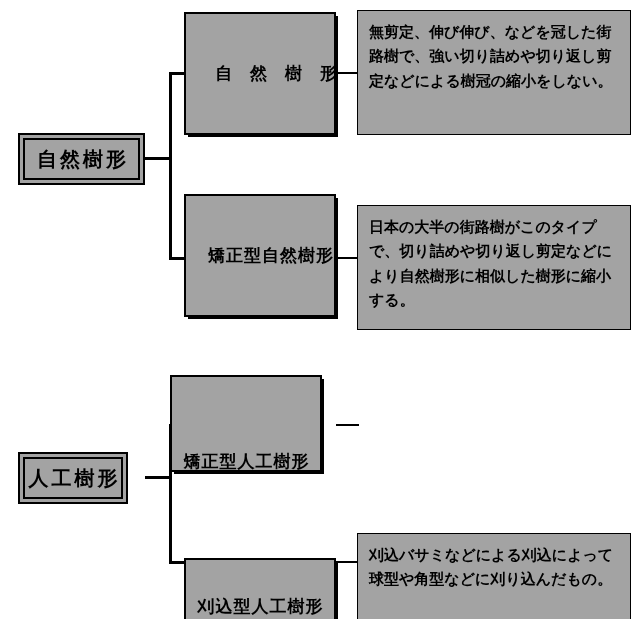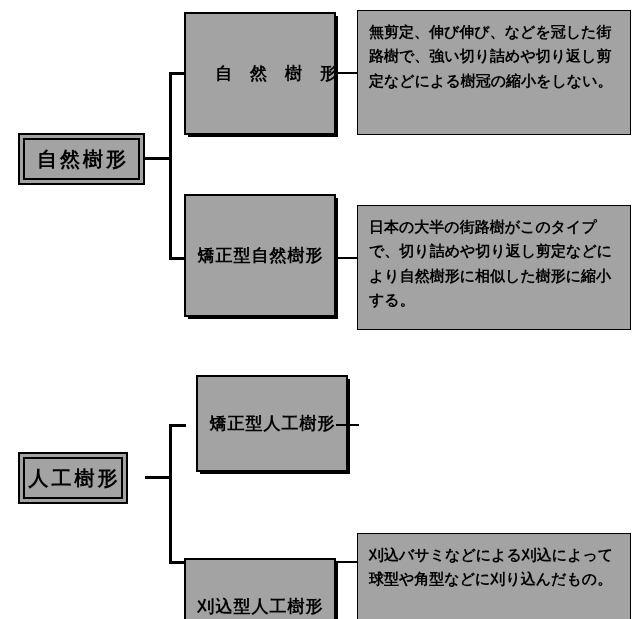--- a/index.html
+++ b/index.html
@@ -93,21 +93,21 @@
   <div class="node mid-box" style="left:184px;top:12px;width:152px;height:123px;">
     <span class="mid-label wide">自 然 樹 形</span>
   </div>
 
   <div class="ln ln-h thin" style="left:336px;top:72px;width:23px;"></div>
 
   <div class="node desc-box" style="left:357px;top:10px;width:274px;height:125px;">
     <div class="desc-text">無剪定、伸び伸び、などを冠した街路樹で、強い切り詰めや切り返し剪定などによる樹冠の縮小をしない。</div>
   </div>
 
-  <div class="node mid-box" style="left:184px;top:194px;width:152px;height:123px;">
+  <div class="node mid-box" style="left:184px;top:194px;width:152px;height:123px;justify-content:flex-end;">
     <span class="mid-label">矯正型自然樹形</span>
   </div>
 
   <div class="ln ln-h thin" style="left:336px;top:257px;width:23px;"></div>
 
   <div class="node desc-box" style="left:357px;top:193px;width:274px;height:125px;margin-top:12px;">
     <div class="desc-text">日本の大半の街路樹がこのタイプで、切り詰めや切り返し剪定などにより自然樹形に相似した樹形に縮小する。</div>
   </div>
 
   <div class="node root-box" style="left:18px;top:452px;width:110px;height:52px;">
@@ -117,21 +117,21 @@
   </div>
 
   <div class="ln ln-h" style="left:145px;top:476px;width:27px;"></div>
 
   <div class="ln ln-v" style="left:169px;top:424px;height:140px;"></div>
 
   <div class="ln ln-h" style="left:169px;top:424px;width:17px;"></div>
 
   <div class="ln ln-h" style="left:169px;top:561px;width:17px;"></div>
 
-  <div class="node mid-box" style="left:196px;top:375px;width:152px;height:97px;">
+  <div class="node mid-box" style="left:170px;top:375px;width:152px;height:97px;align-items:flex-end;">
     <span class="mid-label">矯正型人工樹形</span>
   </div>
 
   <div class="ln ln-h thin" style="left:336px;top:424px;width:23px;"></div>
 
 
   <div class="node mid-box" style="left:184px;top:512px;width:152px;height:97px;margin-top:46px;">
     <span class="mid-label">刈込型人工樹形</span>
   </div>
 

